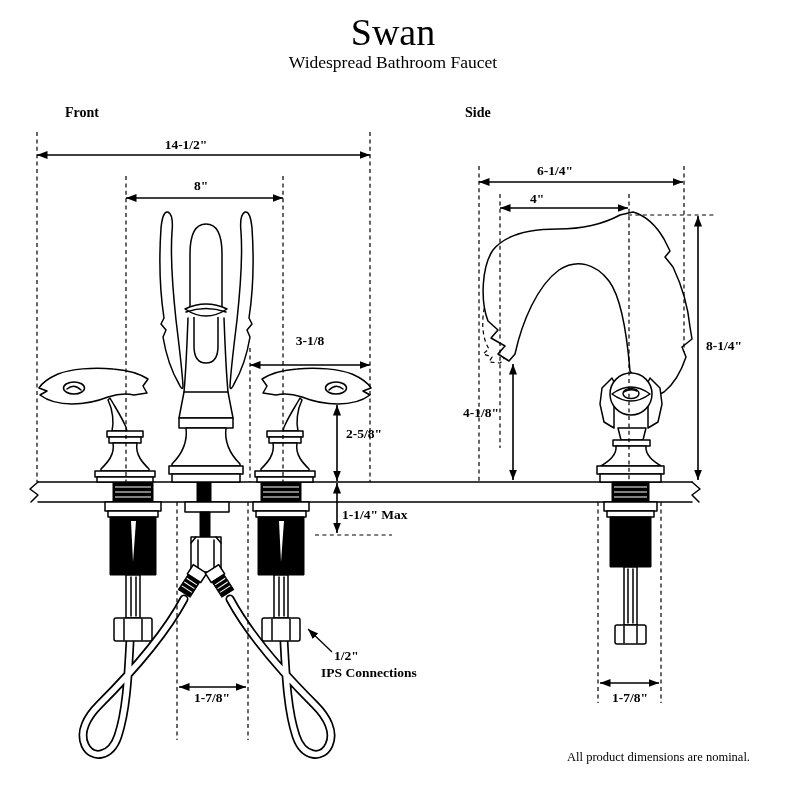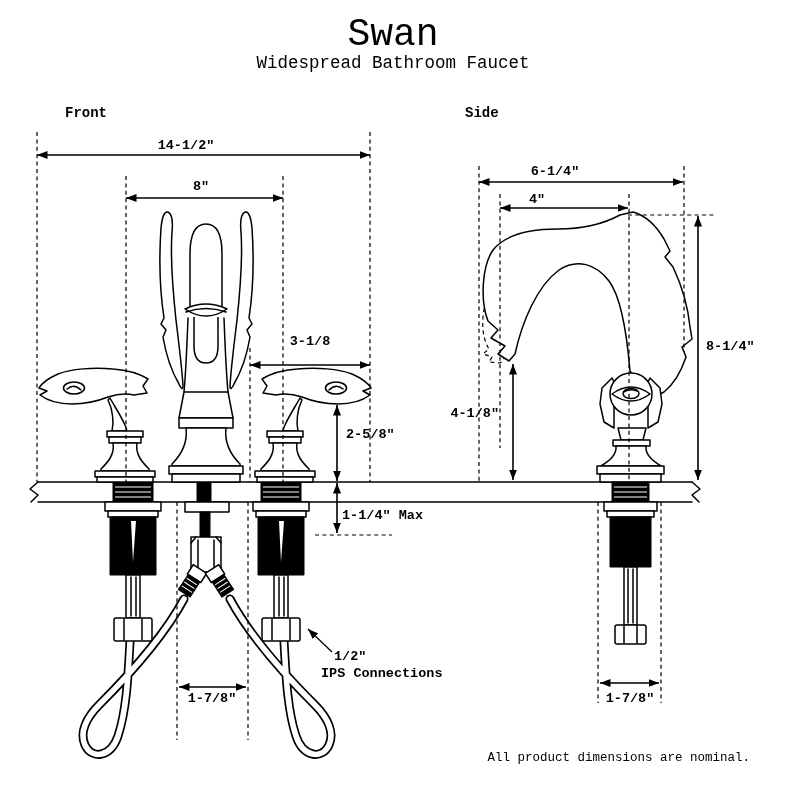--- a/index.html
+++ b/index.html
@@ -1,17 +1,17 @@
 <!DOCTYPE html>
 <html><head>
 <meta charset="utf-8">
 <style>
   html,body{margin:0;padding:0;background:#fff;}
   .page{position:relative;width:786px;height:787px;background:#fff;overflow:hidden;
-        font-family:Liberation Mono, monospace;}
+        font-family:Liberation Serif, serif;}
   svg{display:block;}
   
   .art{fill:none;stroke:#000;stroke-width:1.5;stroke-linejoin:round;stroke-linecap:round;}
   .artf{fill:#fff;stroke:#000;stroke-width:1.5;stroke-linejoin:round;}
   .blk{fill:#000;stroke:#000;stroke-width:1;stroke-linejoin:round;}
   .wline{stroke:#fff;stroke-width:1.1;fill:none;}
   .dim{stroke:#000;stroke-width:1.6;fill:none;}
   .dimthin{stroke:#000;stroke-width:1.3;fill:none;}
   .dash{stroke:#000;stroke-width:1.2;stroke-dasharray:4 3.4;fill:none;}
   .hoseO{stroke:#000;stroke-width:9;fill:none;stroke-linecap:round;}

